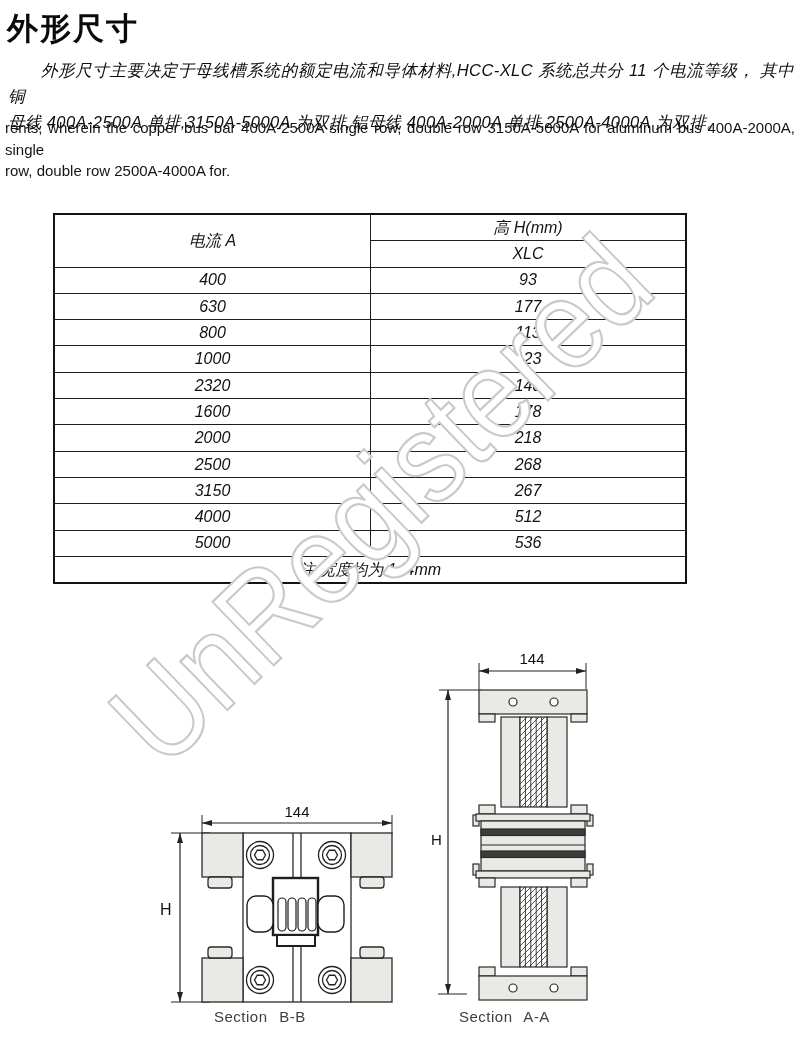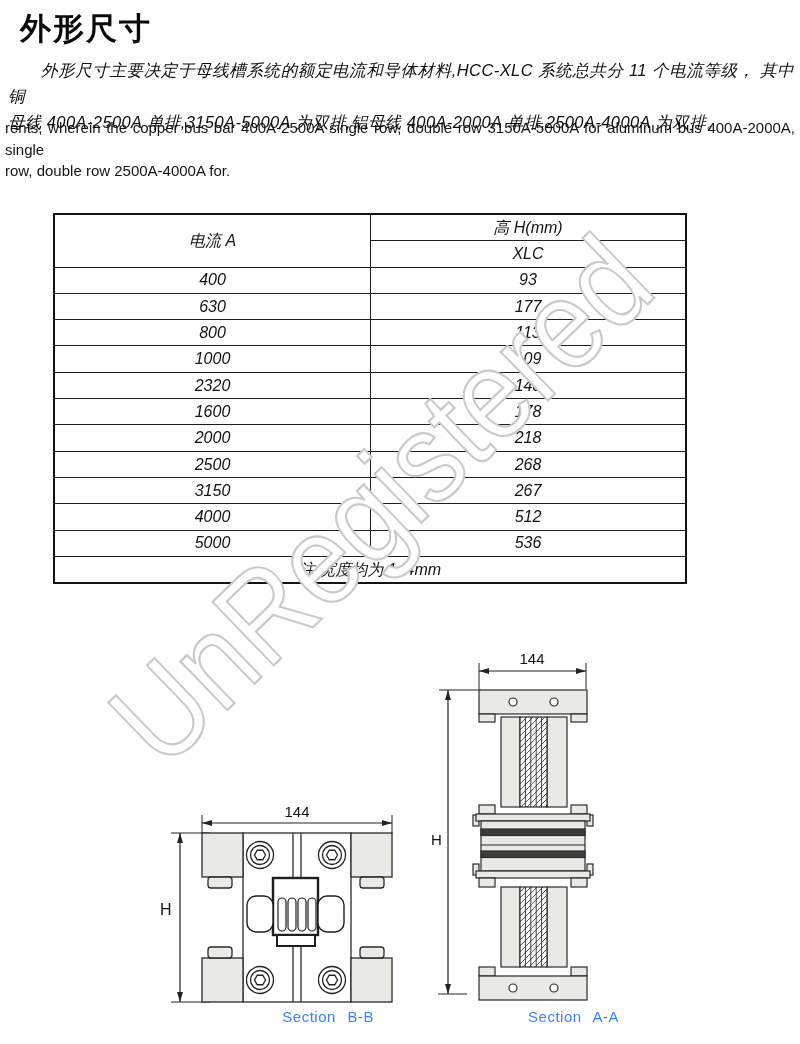--- a/index.html
+++ b/index.html
@@ -13,29 +13,29 @@
   .zh-line { font-size:16.5px; line-height:26px; color:#0d0d0d; letter-spacing:0.4px; white-space:nowrap;font-style:italic; }
   .zh-first { text-indent:33px; white-space:normal; text-align:justify; text-align-last:justify; }
   .en-line { font-size:15px; line-height:21.6px; color:#141414; }
   .en-just { text-align:justify; text-align-last:justify; }
   table.spec { border-collapse:collapse; table-layout:fixed; width:629px; background:transparent;font-style:italic; }
   table.spec { border:2.5px solid #131313; }
   .spec th, .spec td {
     border:1.5px solid #1d1d1d; text-align:center; vertical-align:middle;
     font-weight:400; font-size:16px; padding:0; height:25.3px; line-height:1.1;
   }
-  .caption { font-size:15px; color:#3b82f6; text-align:right; word-spacing:7px; letter-spacing:0.5px; }
+  .caption { font-size:15px; color:#404040; text-align:left; word-spacing:7px; letter-spacing:0.5px; }
   svg text { font-family:"Liberation Sans","DejaVu Sans",sans-serif; }
   .wm { pointer-events:none; z-index:6; }
   .content { z-index:1; }
 </style>
 </head>
 <body>
 
-<div class="abs content title" style="left:20px; top:8px;">外形尺寸</div>
+<div class="abs content title" style="left:7px; top:8px;">外形尺寸</div>
 
 <div class="abs content" style="left:8px; top:57px; width:786px;">
   <div class="zh-line zh-first">外形尺寸主要决定于母线槽系统的额定电流和导体材料,HCC-XLC 系统总共分 11 个电流等级， 其中铜</div>
   <div class="zh-line">母线 400A-2500A 单排,3150A-5000A 为双排,铝母线 400A-2000A 单排,2500A-4000A 为双排。</div>
 </div>
 
 <div class="abs content" style="left:5px; top:117px; width:790px;">
   <div class="en-line en-just">rents, wherein the copper bus bar 400A-2500A single row, double row 3150A-5000A for aluminum bus 400A-2000A, single</div>
   <div class="en-line">row, double row 2500A-4000A for.</div>
 </div>
@@ -58,21 +58,21 @@
       <tr>
         <td>630</td>
         <td>177</td>
       </tr>
       <tr>
         <td>800</td>
         <td>113</td>
       </tr>
       <tr>
         <td>1000</td>
-        <td>109</td>
+        <td>123</td>
       </tr>
       <tr>
         <td>2320</td>
         <td>148</td>
       </tr>
       <tr>
         <td>1600</td>
         <td>178</td>
       </tr>
       <tr>

